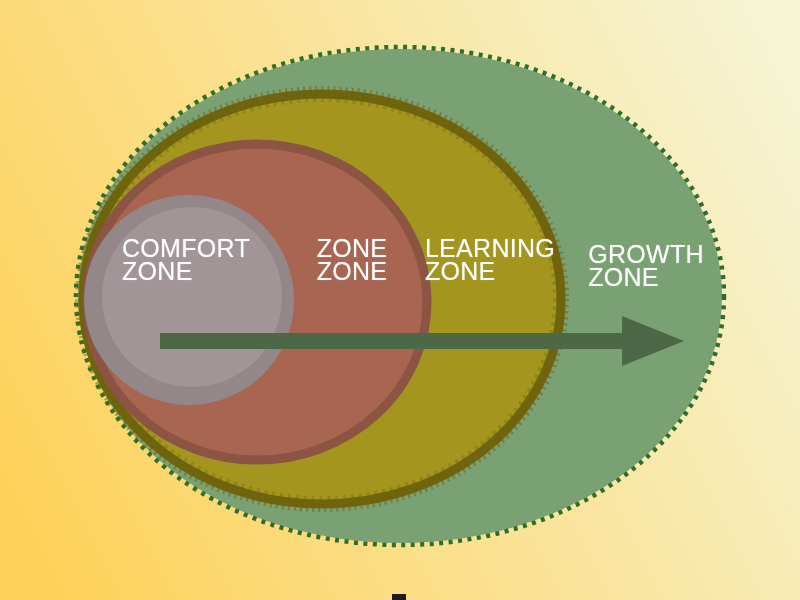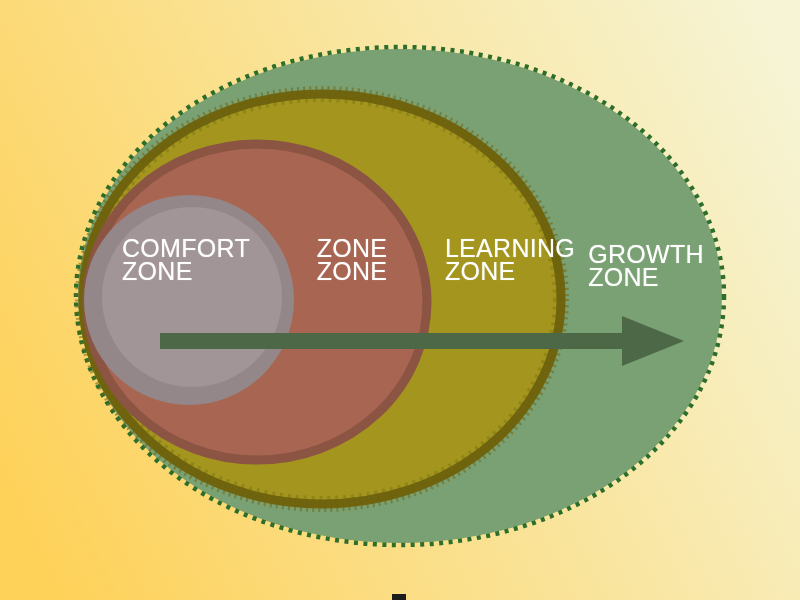--- a/index.html
+++ b/index.html
@@ -49,21 +49,21 @@
   <div class="zone-label" style="left:186px;top:237px;">
     <div>COMFORT</div>
     <div>ZONE</div>
   </div>
 
   <div class="zone-label" style="left:352px;top:237px;">
     <div>ZONE</div>
     <div>ZONE</div>
   </div>
 
-  <div class="zone-label" style="left:490px;top:237px;margin-left:20px;">
+  <div class="zone-label" style="left:490px;top:237px;">
     <div>LEARNING</div>
     <div>ZONE</div>
   </div>
 
   <div class="zone-label" style="left:646px;top:243px;">
     <div>GROWTH</div>
     <div>ZONE</div>
   </div>
 
 </div>

